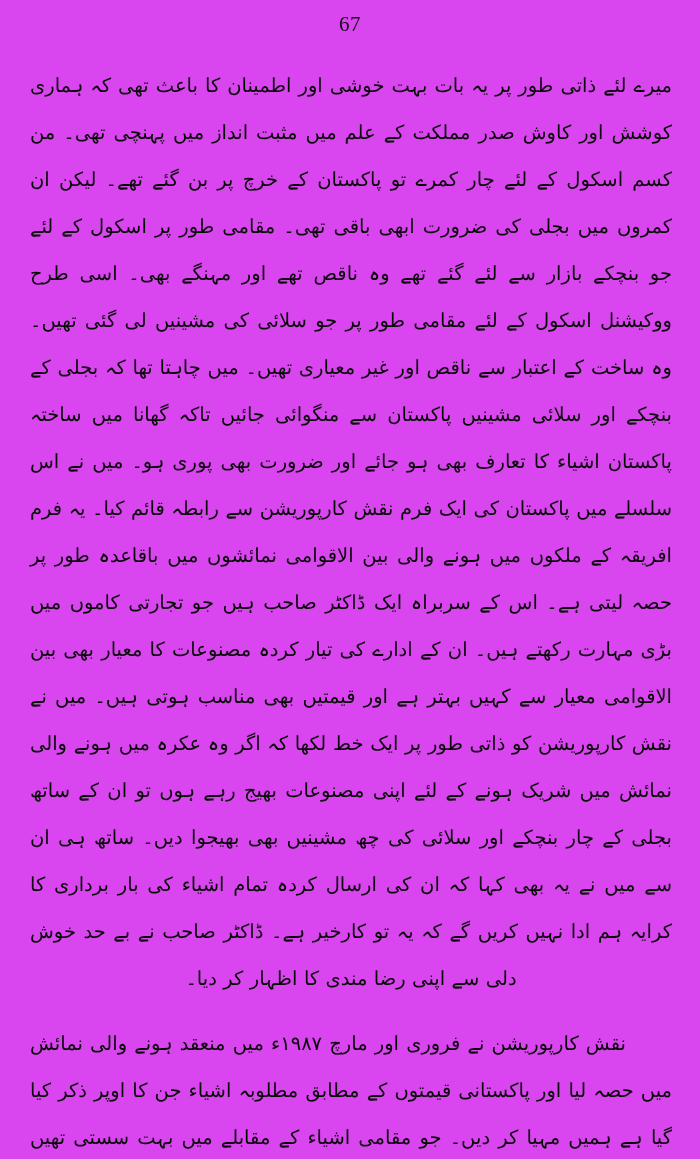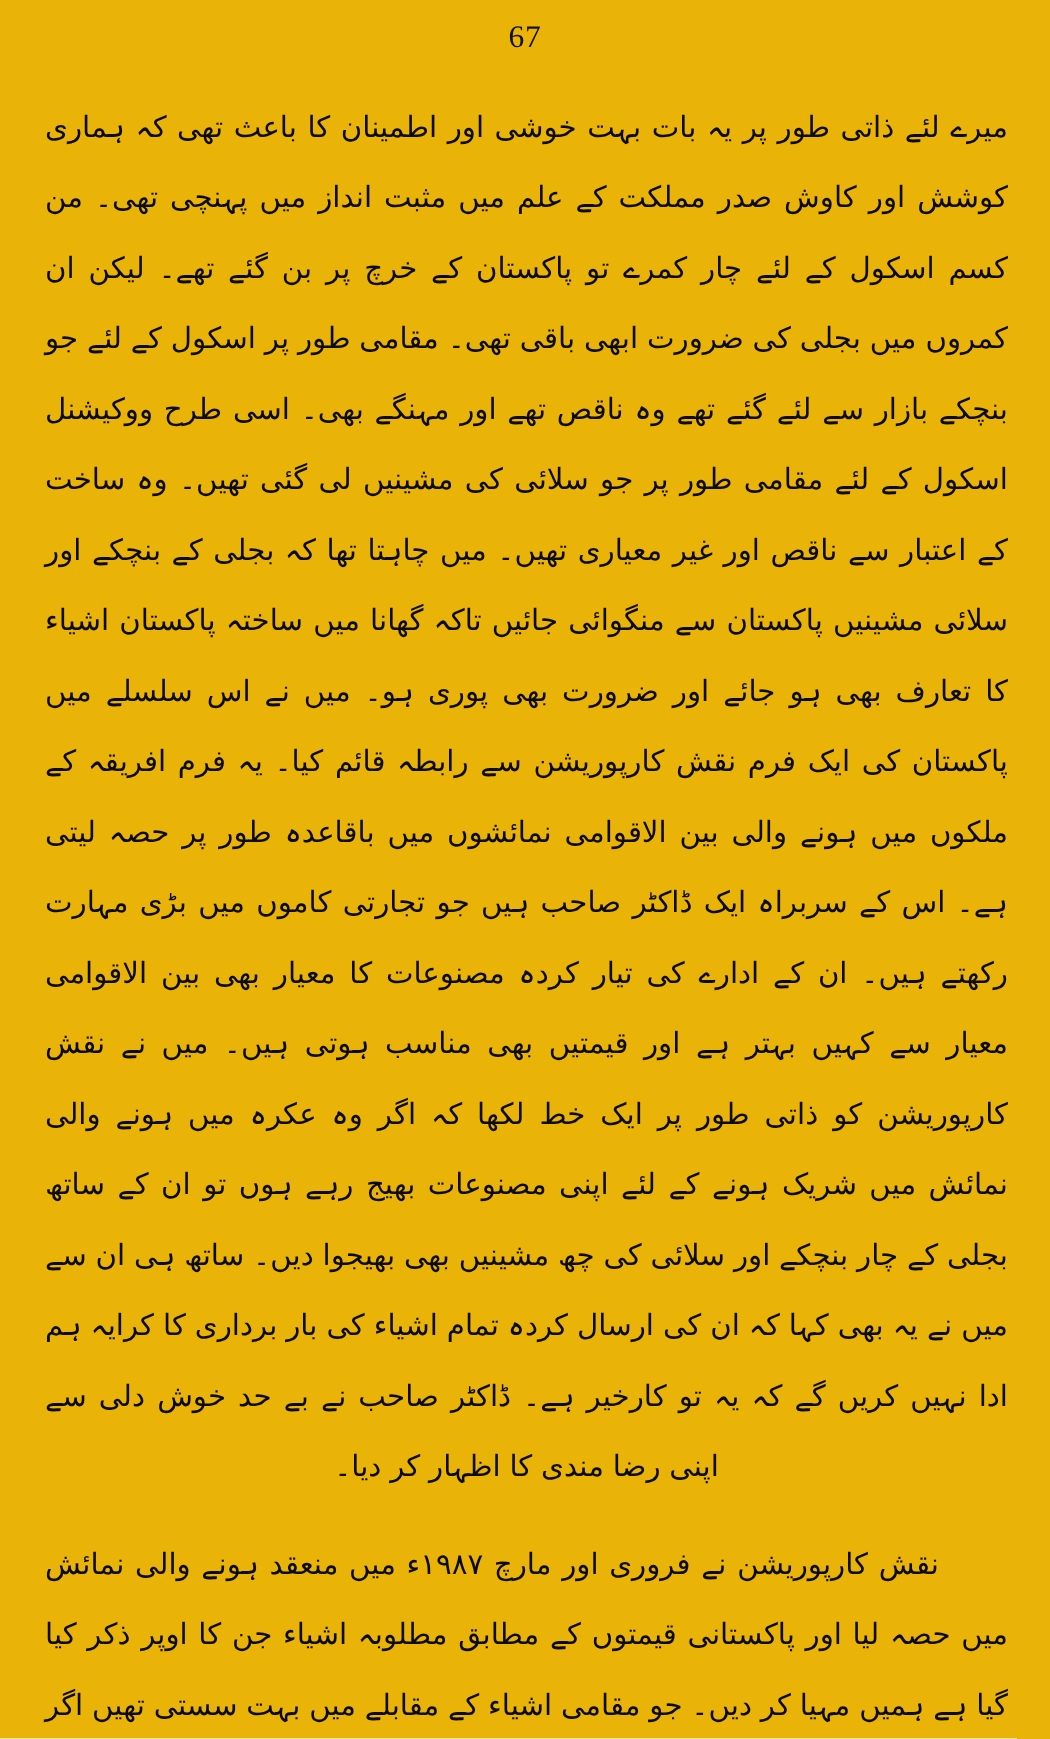--- a/index.html
+++ b/index.html
@@ -13,21 +13,21 @@
     font-family: "DejaVu Sans", sans-serif;
     color: #000000;
     overflow: hidden;
   }
   .page {
     position: relative;
     width: 700px;
     height: 1159px;
     box-sizing: border-box;
     padding: 0;
-    background: #eab308;
+    background: #d946ef;
   }
   .page-number {
     position: absolute;
     top: 12px;
     left: 0;
     width: 700px;
     text-align: center;
     font-family: "Liberation Serif", serif;
     font-size: 21px;
     font-weight: 400;
@@ -38,21 +38,21 @@
     position: absolute;
     top: 62px;
     left: 30px;
     width: 642px;
     direction: rtl;
     text-align: justify;
     text-align-last: right;
     unicode-bidi: isolate;
   }
   .para {
-    font-family: Liberation Serif, serif;
+    font-family: Liberation Sans, sans-serif;
     font-size: 19.5px;
     line-height: 47px;
     color: #0b0b0b;
     margin: 0 0 0 0;
     text-indent: 0;
     word-spacing: 1px;
   }
   .para.p1 {
     text-align: justify;
     text-align-last: center;

